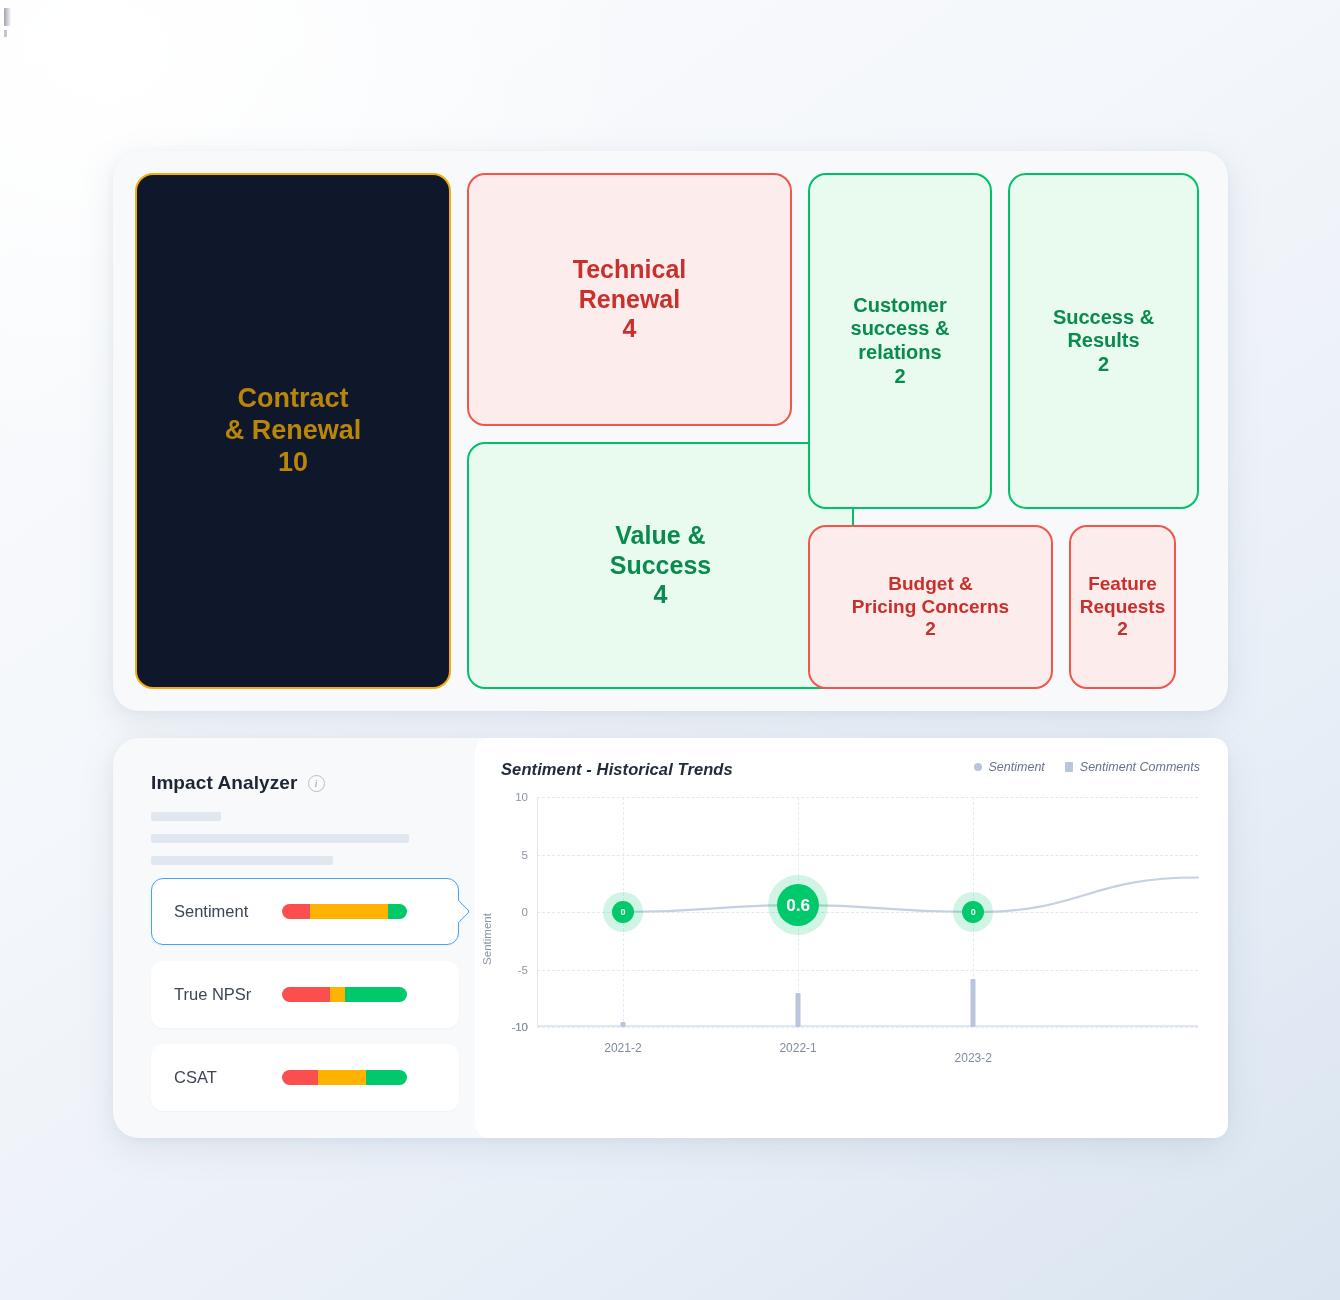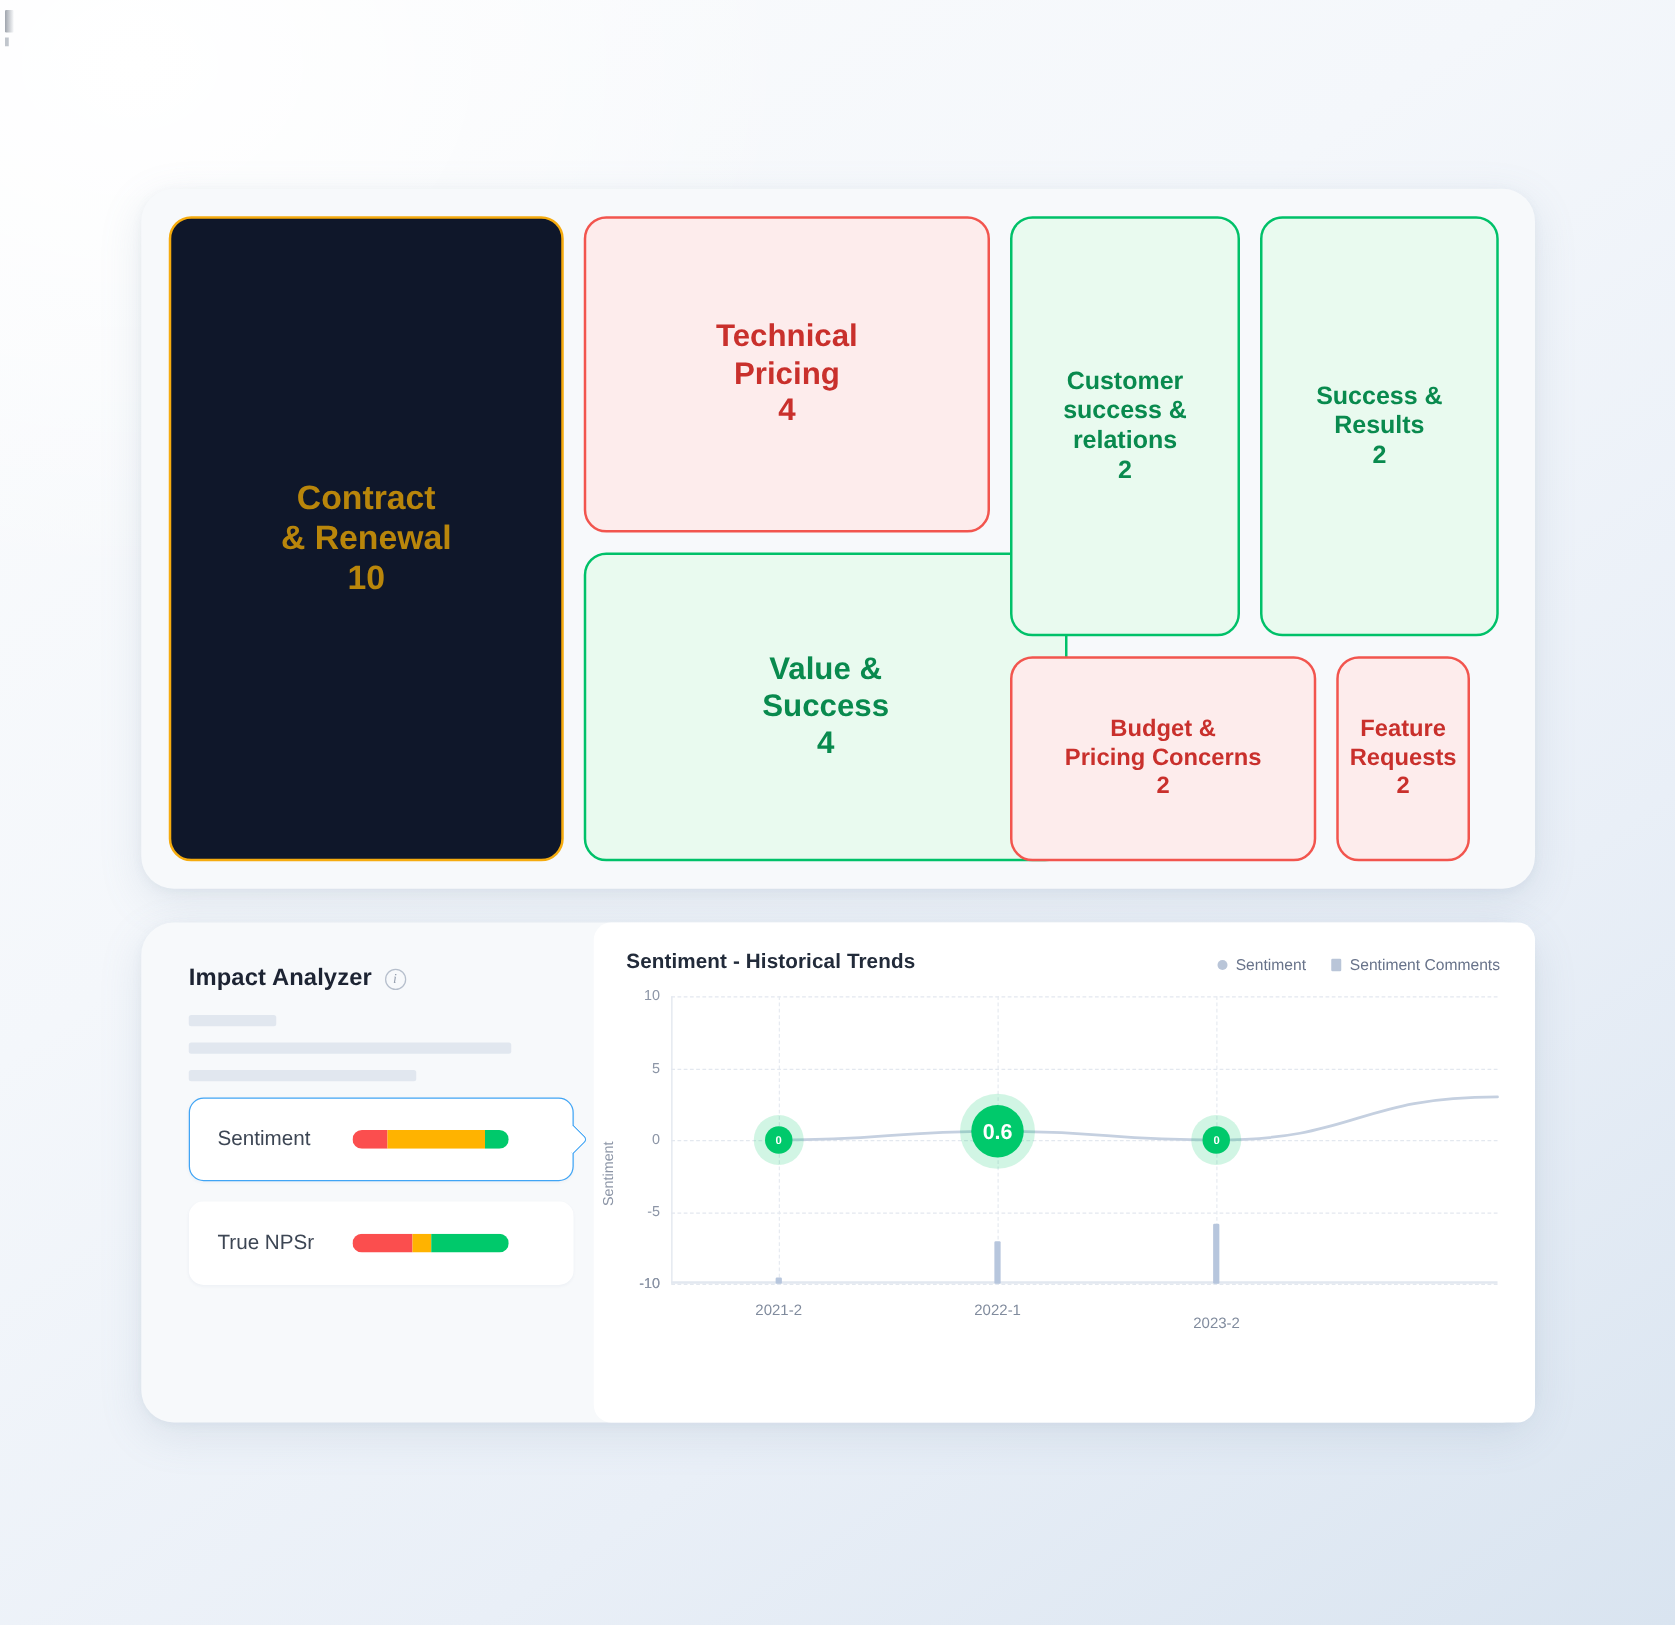--- a/index.html
+++ b/index.html
@@ -189,23 +189,24 @@
     flex: 1;
     background: #ffffff;
     border-radius: 14px;
     margin: -22px -22px -22px 10px;
     padding: 22px 26px 14px 16px;
     position: relative;
   }
 
   .chart-head {
     display: flex;
-    align-items: flex-end;
+    align-items: flex-start;
     justify-content: space-between;
     padding: 0 2px 0 10px;
+    font-style: italic;
   }
   .chart-title {
     font-size: 16.5px;
     font-weight: 600;
     color: #222b3a;
     letter-spacing: .1px;
   }
   .legend { display: flex; gap: 20px; align-items: center; }
   .legend-item { display: flex; align-items: center; gap: 7px; cursor: pointer; }
   .legend-dot {
@@ -307,21 +308,21 @@
 
 <div class="panel" id="treemap-panel">
   <div class="treemap" id="treemap">
       <div class="tile yellow" id="tile-0">
         <span class="tile-label">Contract</span>
         <span class="tile-label">&amp; Renewal</span>
         <span class="tile-value">10</span>
       </div>
       <div class="tile red" id="tile-1">
         <span class="tile-label">Technical</span>
-        <span class="tile-label">Pricing</span>
+        <span class="tile-label">Renewal</span>
         <span class="tile-value">4</span>
       </div>
       <div class="tile green" id="tile-2">
         <span class="tile-label">Value &amp;</span>
         <span class="tile-label">Success</span>
         <span class="tile-value">4</span>
       </div>
       <div class="tile green" id="tile-3">
         <span class="tile-label">Customer</span>
         <span class="tile-label">success &amp;</span>
@@ -367,20 +368,28 @@
               <span class="seg orange" style="width: 63%;"></span>
               <span class="seg green" style="width: 15%;"></span>
             </span>
           </div>
           <div class="metric-card">
             <span class="metric-name">True NPSr</span>
             <span class="metric-bar">
               <span class="seg red" style="width: 38%;"></span>
               <span class="seg orange" style="width: 12%;"></span>
               <span class="seg green" style="width: 50%;"></span>
+            </span>
+          </div>
+          <div class="metric-card">
+            <span class="metric-name">CSAT</span>
+            <span class="metric-bar">
+              <span class="seg red" style="width: 29%;"></span>
+              <span class="seg orange" style="width: 38%;"></span>
+              <span class="seg green" style="width: 33%;"></span>
             </span>
           </div>
         </div>
     </div>
 
     <div class="chart-card">
       <div class="chart-head">
         <span class="chart-title">Sentiment - Historical Trends</span>
         <span class="legend">
           <span class="legend-item">

